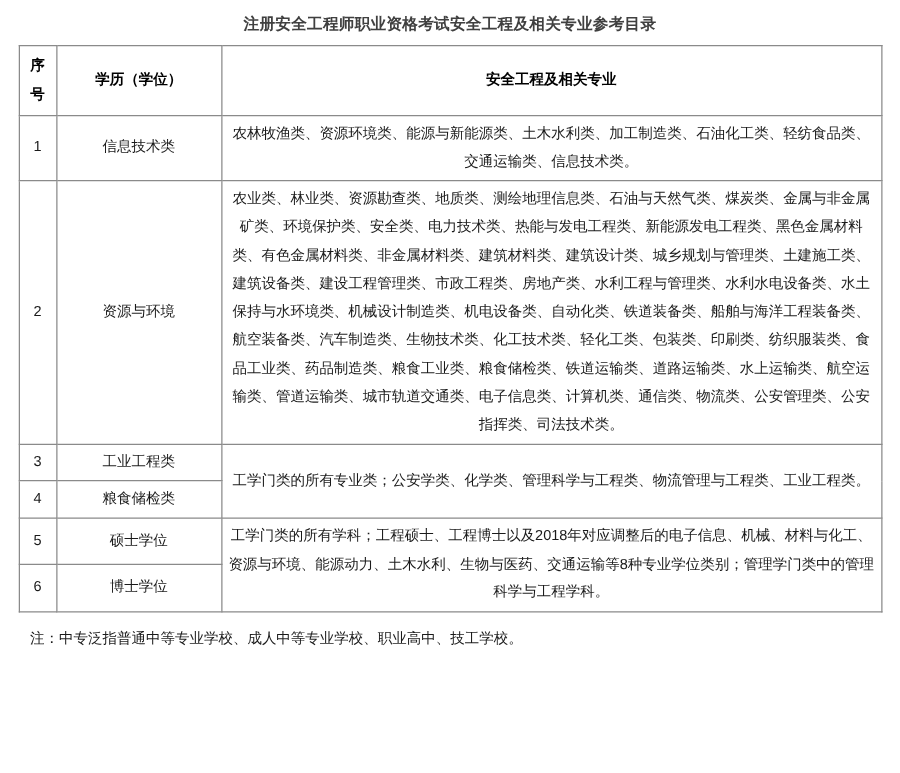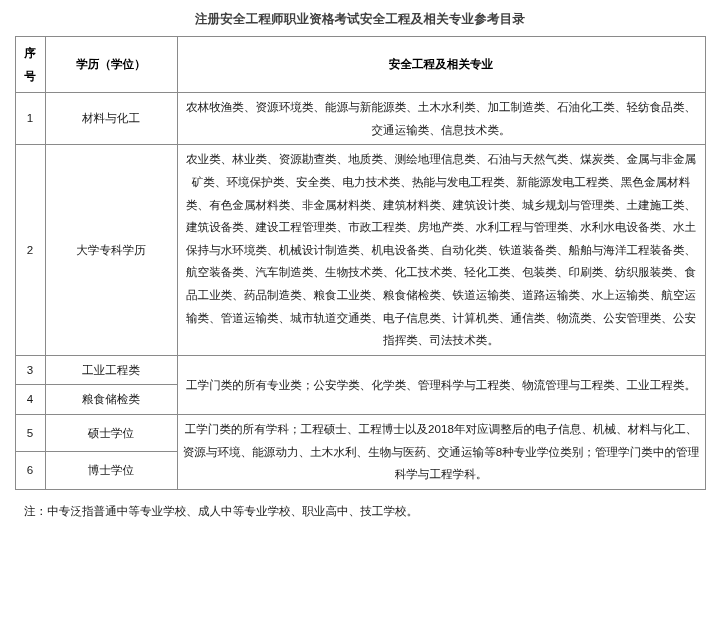--- a/index.html
+++ b/index.html
@@ -89,27 +89,27 @@
       <tr class="r-head">
         <th class="cell-no">序号</th>
         <th class="cell-deg">学历（学位）</th>
         <th class="cell-maj">安全工程及相关专业</th>
       </tr>
     </thead>
     <tbody>
 
       <tr>
         <td class="cell-no">1</td>
-        <td class="cell-deg">材料与化工</td>
+        <td class="cell-deg">信息技术类</td>
         <td class="cell-maj">农林牧渔类、资源环境类、能源与新能源类、土木水利类、加工制造类、石油化工类、轻纺食品类、交通运输类、信息技术类。</td>
       </tr>
 
       <tr>
         <td class="cell-no">2</td>
-        <td class="cell-deg">大学专科学历</td>
+        <td class="cell-deg">资源与环境</td>
         <td class="cell-maj">农业类、林业类、资源勘查类、地质类、测绘地理信息类、石油与天然气类、煤炭类、金属与非金属矿类、环境保护类、安全类、电力技术类、热能与发电工程类、新能源发电工程类、黑色金属材料类、有色金属材料类、非金属材料类、建筑材料类、建筑设计类、城乡规划与管理类、土建施工类、建筑设备类、建设工程管理类、市政工程类、房地产类、水利工程与管理类、水利水电设备类、水土保持与水环境类、机械设计制造类、机电设备类、自动化类、铁道装备类、船舶与海洋工程装备类、航空装备类、汽车制造类、生物技术类、化工技术类、轻化工类、包装类、印刷类、纺织服装类、食品工业类、药品制造类、粮食工业类、粮食储检类、铁道运输类、道路运输类、水上运输类、航空运输类、管道运输类、城市轨道交通类、电子信息类、计算机类、通信类、物流类、公安管理类、公安指挥类、司法技术类。</td>
       </tr>
 
       <tr>
         <td class="cell-no">3</td>
         <td class="cell-deg">工业工程类</td>
         <td class="cell-maj" rowspan="2">工学门类的所有专业类；公安学类、化学类、管理科学与工程类、物流管理与工程类、工业工程类。</td>
       </tr>
 
       <tr>

